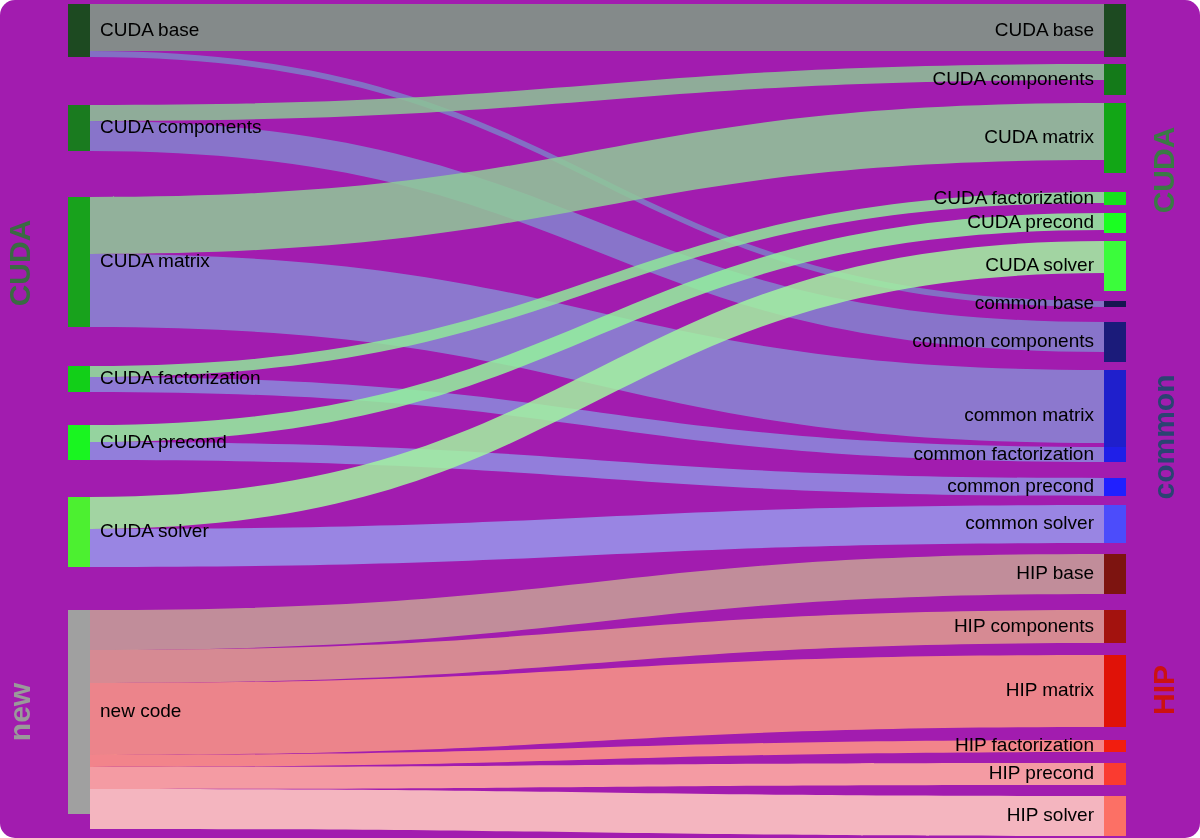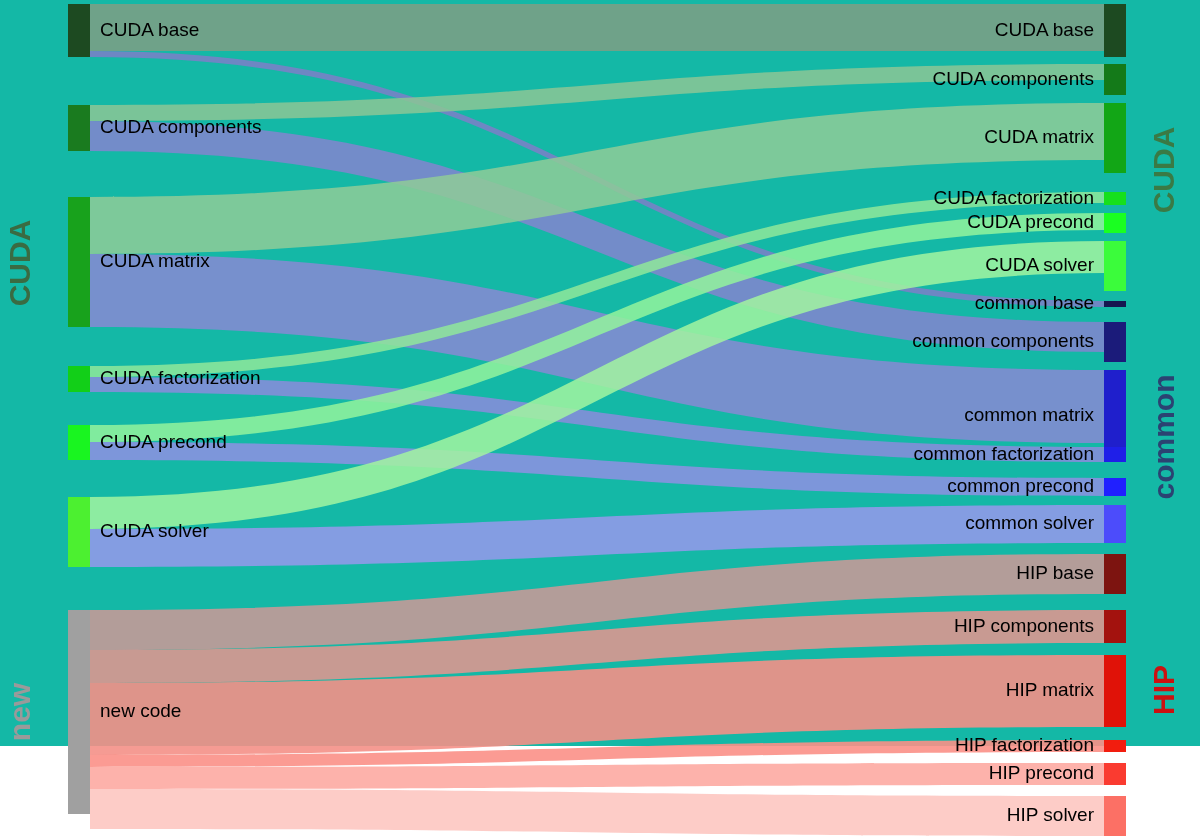--- a/index.html
+++ b/index.html
@@ -1,17 +1,17 @@
 <!DOCTYPE html>
 <html><head>
 <meta charset="utf-8">
 <style>
   html,body{margin:0;padding:0;background:#ffffff;}
   body{width:1200px;height:838px;overflow:hidden;font-family:"Liberation Sans",sans-serif;}
-  #stage{position:relative;width:1200px;height:746px;background:#14b8a6;}
+  #stage{position:relative;width:1200px;height:838px;background:#a21caf;border-radius:15px;}
   svg{display:block;}
   .nodelabel{font-family:"Liberation Sans",sans-serif;font-size:19px;fill:#000;dominant-baseline:middle;}
   .grouplabel{font-family:"Liberation Sans",sans-serif;font-size:30px;font-weight:bold;}
 </style>
 </head>
 <body>
 
 <div id="stage">
   <svg id="sankey-svg" width="1200" height="838" xmlns="http://www.w3.org/2000/svg">
     <g id="links-layer">

